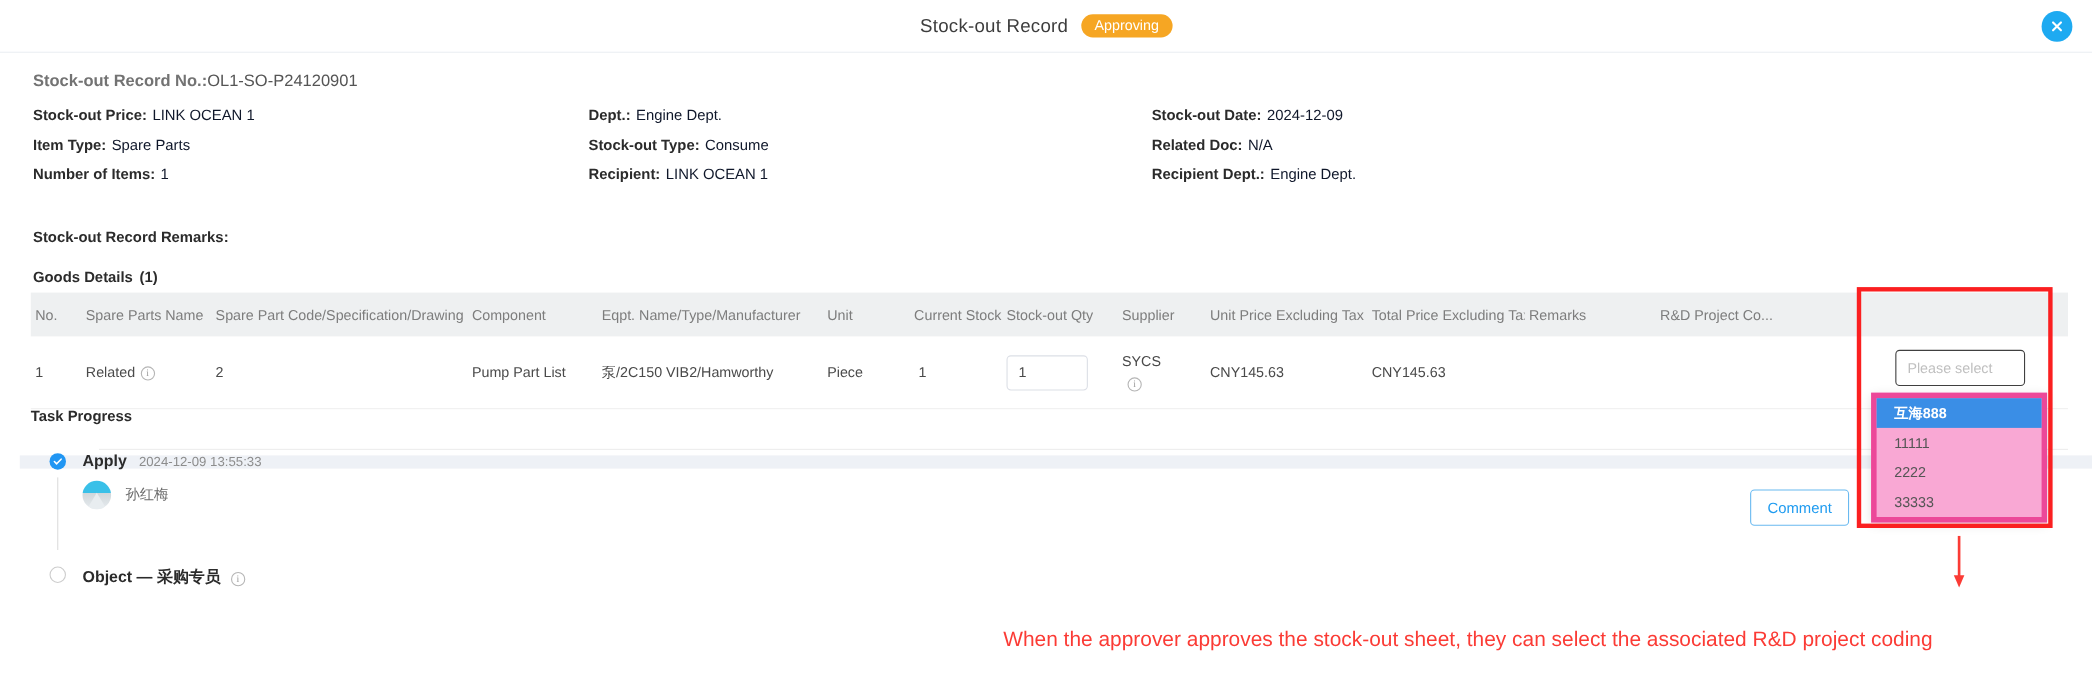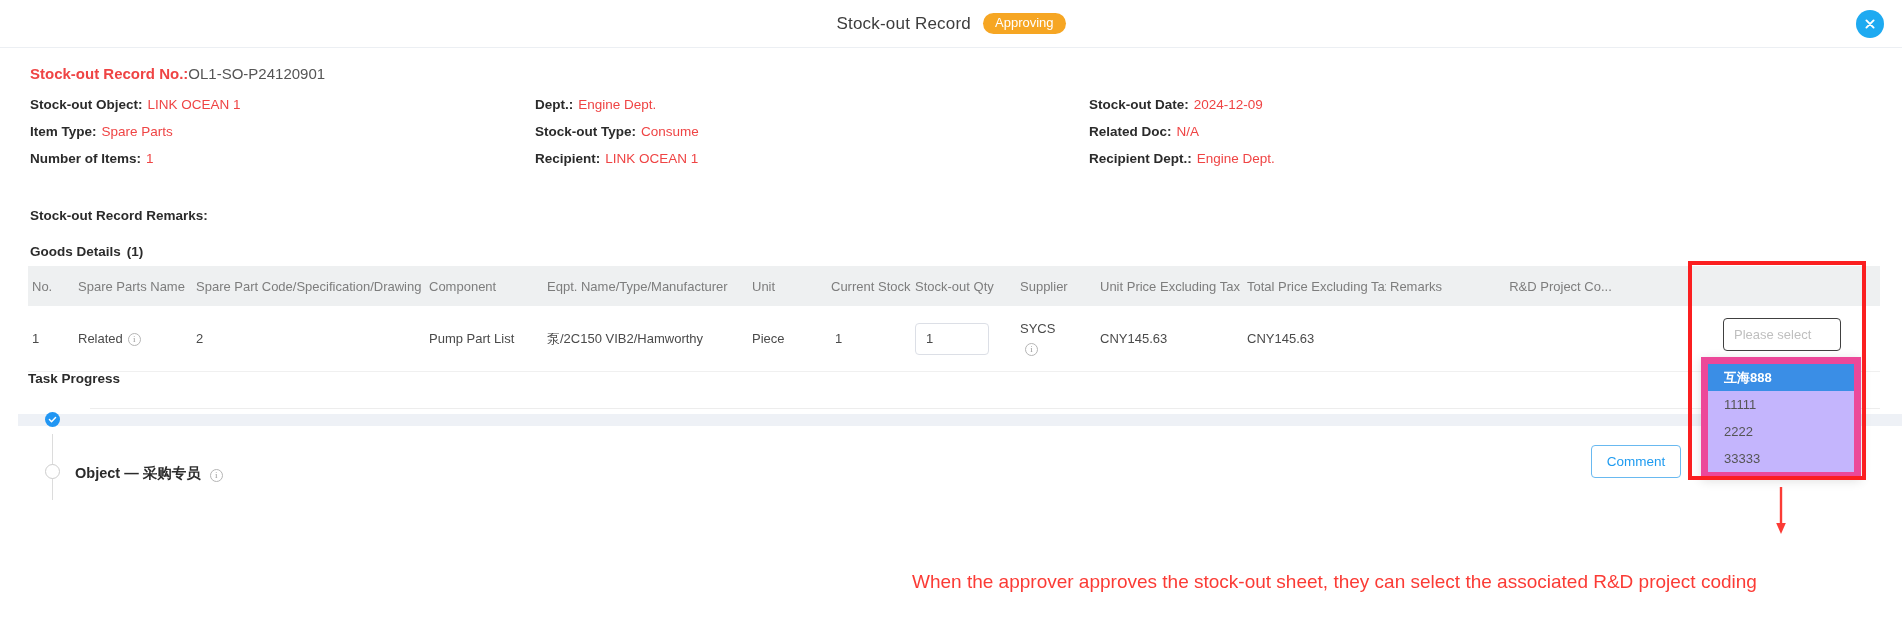--- a/index.html
+++ b/index.html
@@ -49,45 +49,45 @@
     cursor: pointer;
   }
   .close-btn svg { display: block; }
 
   
   .info-wrap { position: absolute; top: 48px; left: 0; width: 1902px; }
   .record-no {
     margin: 17px 0 0 30px;
     font-size: 15px; color: #333;
   }
-  .record-no .lbl { font-weight: bold; color: #ef4444; }
+  .record-no .lbl { font-weight: bold; color: #737373; }
   .record-no .val { color: #555; }
 
   .info-grid {
     position: relative;
     margin-top: 13px;
     height: 105px;
   }
   .info-row {
     position: absolute; left: 0; width: 1902px; height: 27px;
     font-size: 13.5px;
   }
   .info-row.r1 { top: 0; }
   .info-row.r2 { top: 27px; }
   .info-row.r3 { top: 54px; }
   .info-cell {
     position: absolute;
     white-space: nowrap;
     line-height: 20px;
   }
   .info-cell .k { font-weight: bold; color: #2b2b2b; }
-  .info-cell .v { color: #ef4444; margin-left: 5px; }
+  .info-cell .v { color: #0f172a; margin-left: 5px; }
   .c-a { left: 30px; }
   .c-b { left: 535px; }
-  .c-c { left: 1089px; }
+  .c-c { left: 1047px; }
 
   .remarks-line {
     position: absolute; top: 113px; left: 30px;
     font-size: 13.5px; font-weight: bold; color: #2b2b2b;
   }
 
   
   .goods-title {
     position: absolute; top: 196px; left: 30px;
     font-size: 13.5px; font-weight: bold; color: #2b2b2b;
@@ -230,22 +230,22 @@
     border: 1px solid #404040; border-radius: 4px;
     background: #fff;
     display: flex; align-items: center;
     padding: 0 10px;
     font-size: 13px; color: #bfbfbf;
     cursor: pointer;
   }
   .rd-dropdown {
     position: absolute; top: 357px; left: 1701px;
     width: 160px;
-    background: #c4b5fd;
-    border: 7px solid #ec4899;
+    background: #f9a8d4;
+    border: 5px solid #ec4899;
     box-shadow: 0 2px 10px rgba(0,0,0,.12);
     z-index: 30;
     padding: 0;
   }
   .rd-option {
     height: 27px; line-height: 27px;
     padding: 0 0 0 16px;
     font-size: 13px; color: #555;
     cursor: pointer;
     white-space: nowrap;
@@ -292,21 +292,21 @@
   </div>
 
   <div class="info-wrap">
     <div class="record-no">
       <span class="lbl">Stock-out Record No.:</span><span class="val">OL1-SO-P24120901</span>
     </div>
 
     <div class="info-grid">
       <div class="info-row r1">
         <div class="info-cell c-a">
-          <span class="k">Stock-out Object:</span><span class="v">LINK OCEAN 1</span>
+          <span class="k">Stock-out Price:</span><span class="v">LINK OCEAN 1</span>
         </div>
         <div class="info-cell c-b">
           <span class="k">Dept.:</span><span class="v">Engine Dept.</span>
         </div>
         <div class="info-cell c-c">
           <span class="k">Stock-out Date:</span><span class="v">2024-12-09</span>
         </div>
       </div>
       <div class="info-row r2">
         <div class="info-cell c-a">
@@ -400,20 +400,32 @@
 
   <div class="timeline">
     <div class="tl-line"></div>
 
     <div class="tl-item">
       <div class="tl-dot-done">
         <svg width="9" height="9" viewBox="0 0 10 10" aria-hidden="true">
           <path d="M1.6 5.1 L3.9 7.4 L8.4 2.7" stroke="#ffffff" stroke-width="1.6" fill="none" stroke-linecap="round" stroke-linejoin="round"></path>
         </svg>
       </div>
+      <div class="tl-body">
+        <div class="tl-head">
+          <span class="tl-step">Apply</span>
+          <span class="tl-time">2024-12-09 13:55:33</span>
+        </div>
+        <div class="tl-user">
+          <span class="avatar">
+              <span class="cone"></span>
+            </span>
+          <span class="tl-username">孙红梅</span>
+        </div>
+      </div>
     </div>
 
     <div class="tl-item tl-item2">
       <div class="tl-dot-pending"></div>
       <div class="tl-body">
         <div class="tl-head">
           <span class="tl-step">Object — 采购专员</span>
           <i class="info-i" style="margin-left:9px;vertical-align:0;">i</i>
         </div>
       </div>

